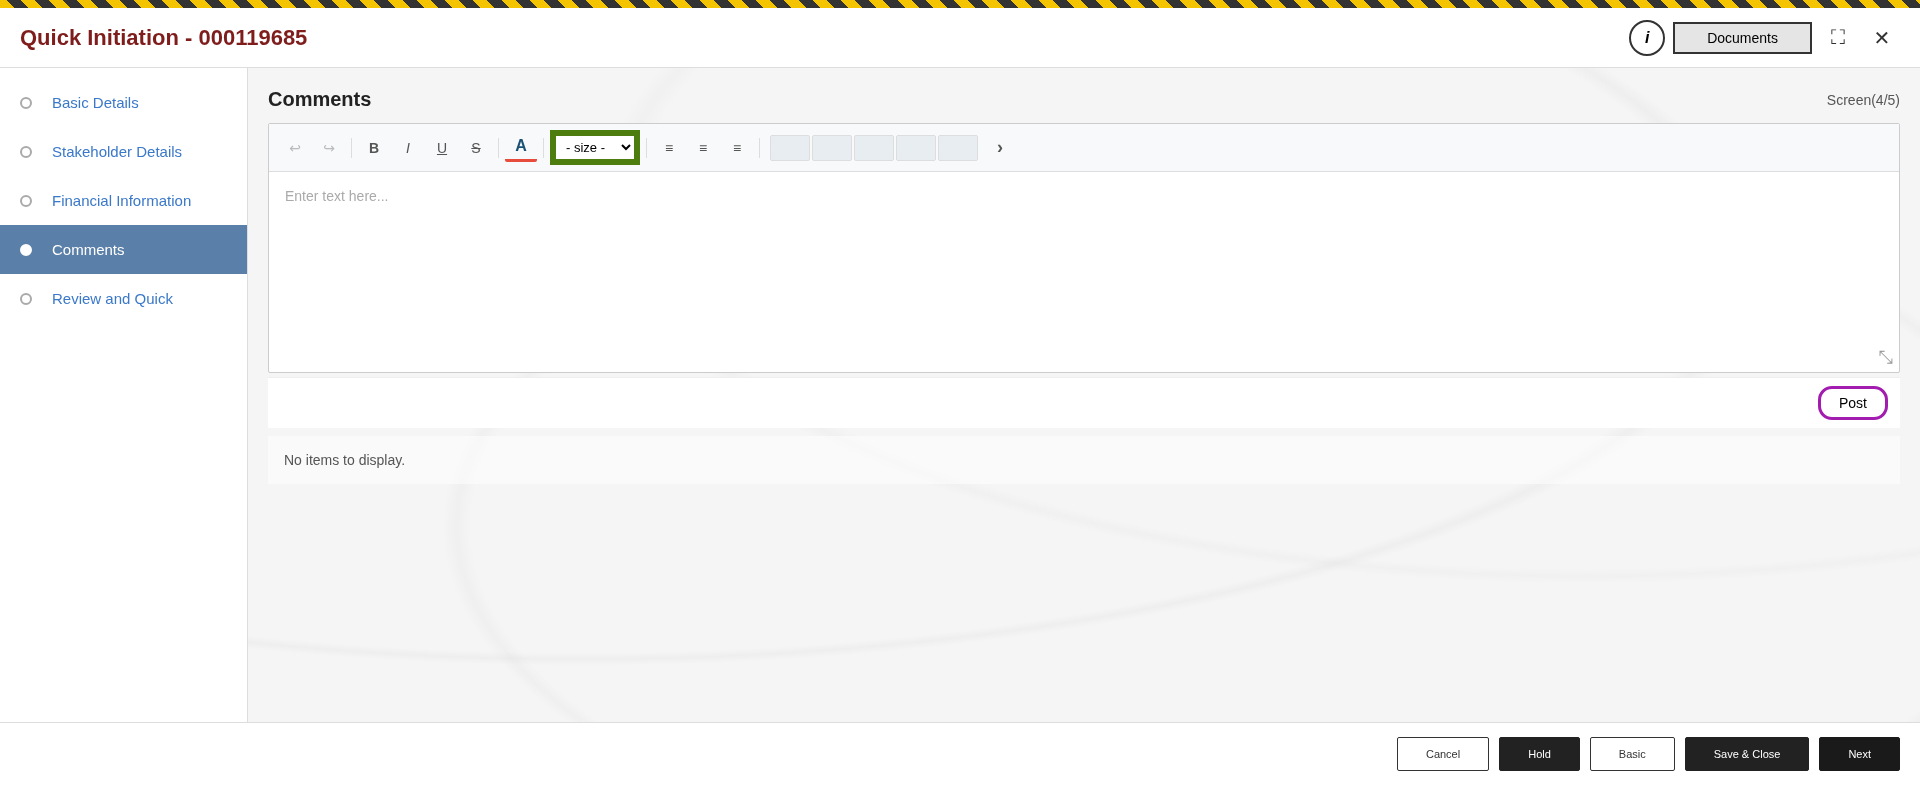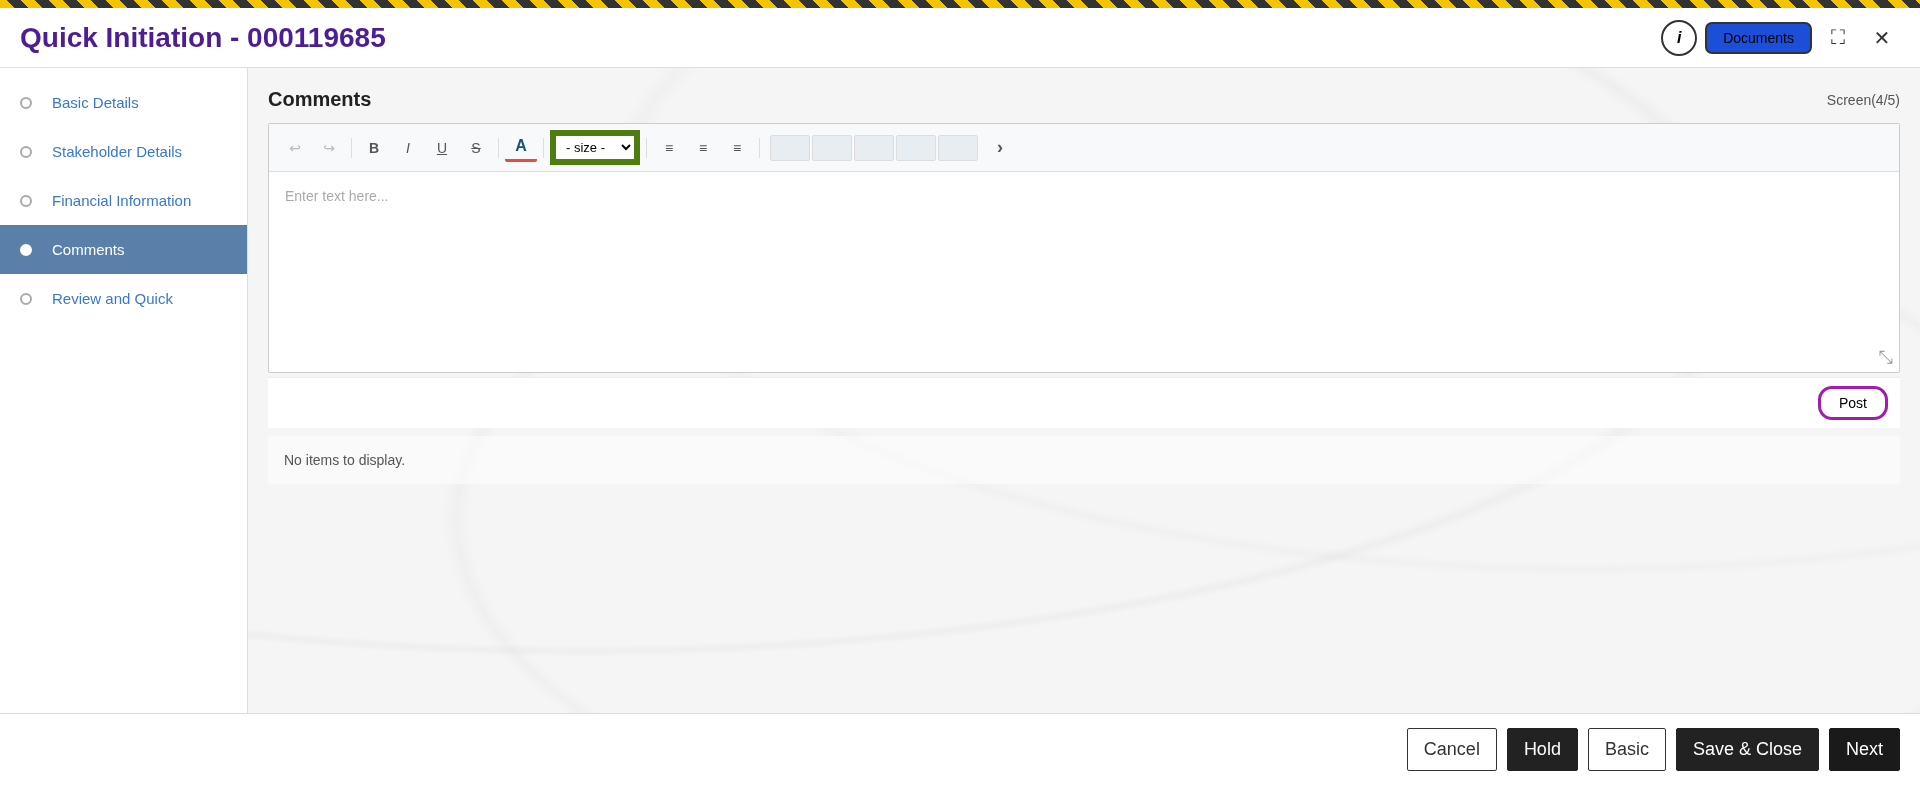--- a/index.html
+++ b/index.html
@@ -21,23 +21,23 @@
     .header {
       display: flex;
       align-items: center;
       padding: 10px 20px;
       border-bottom: 1px solid #ddd;
       background: #fff;
       min-height: 60px;
     }
 
     .header-title {
-      font-size: 28px;
+      font-size: 22px;
       font-weight: bold;
-      color: #4c1d95;
+      color: #7f1d1d;
       flex: 1;
     }
 
     .header-actions {
       display: flex;
       align-items: center;
       gap: 8px;
     }
 
     .info-btn {
@@ -50,25 +50,25 @@
       display: flex;
       align-items: center;
       justify-content: center;
       font-style: italic;
       font-weight: bold;
       font-size: 16px;
     }
 
     .documents-btn {
       border: 2px solid #333;
-      background: #1d4ed8;
-      padding: 6px 16px;
-      cursor: pointer;
-      font-size: 14px;
-      border-radius: 7px;
+      background: #e5e5e5;
+      padding: 6px 32px;
+      cursor: pointer;
+      font-size: 14px;
+      border-radius: 0;
     }
 
     .expand-btn, .close-btn {
       width: 36px;
       height: 36px;
       border: none;
       background: none;
       cursor: pointer;
       font-size: 20px;
       display: flex;
@@ -281,22 +281,22 @@
       justify-content: flex-end;
       padding: 14px 20px;
       gap: 10px;
       background: #fff;
       border-top: 1px solid #ddd;
       position: relative;
       z-index: 1;
     }
 
     .footer-btn {
-      padding: 10px 16px;
-      font-size: 18px;
+      padding: 10px 28px;
+      font-size: 11px;
       cursor: pointer;
       border-radius: 2px;
       border: 1px solid #333;
     }
 
     .footer-btn.outline {
       background: #fff;
       color: #333;
     }
 

